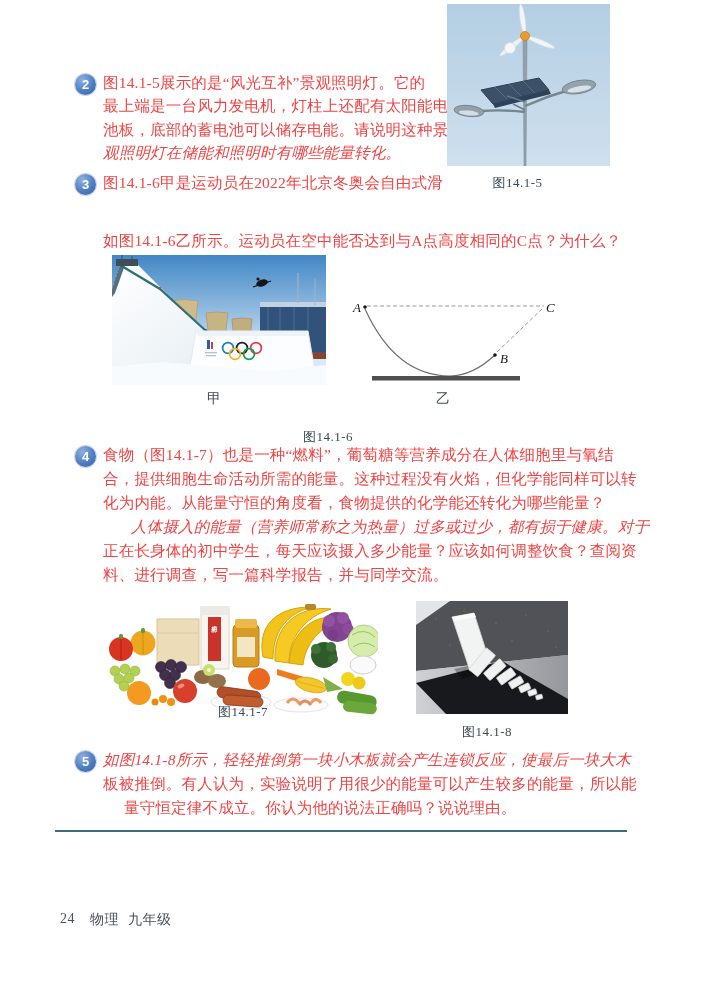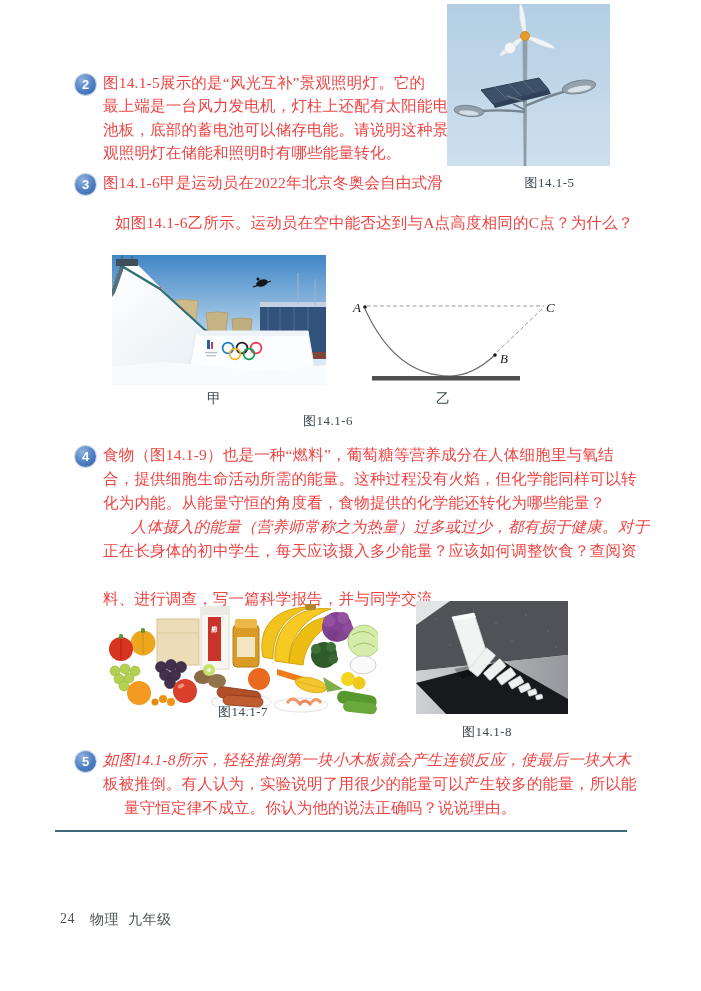--- a/index.html
+++ b/index.html
@@ -36,21 +36,21 @@
 </style>
 </head>
 <body>
 
 <div class="page">
 
   <div class="badge" style="left:75px;top:74px;">2</div>
   <div class="tl" style="top:72px;">图14.1-5展示的是“风光互补”景观照明灯。它的</div>
   <div class="tl" style="top:95px;">最上端是一台风力发电机，灯柱上还配有太阳能电</div>
   <div class="tl" style="top:119px;">池板，底部的蓄电池可以储存电能。请说明这种景</div>
-  <div class="tl" style="top:142px;">观照明灯在储能和照明时有哪些能量转化。</div>
+  <div class="tl" style="top:142px;font-style:italic;">观照明灯在储能和照明时有哪些能量转化。</div>
 
   <div class="fig" style="left:447px;top:4px;width:163px;height:162px;">
     <svg width="163" height="162" viewBox="0 0 163 162">
       <defs>
         <linearGradient id="g-lampsky" x1="0" y1="0" x2="0" y2="1">
           <stop offset="0" stop-color="#b3cee3"></stop>
             <stop offset="1" stop-color="#cfe0ee"></stop>
         </linearGradient>
       </defs>
       <rect x="0" y="0" width="163" height="162" fill="url(#g-lampsky)"></rect>
@@ -82,25 +82,25 @@
           <ellipse cx="132" cy="85" rx="12" ry="2.8" fill="#d8e2e8"></ellipse>
         </g>
         <path d="M78,108 C62,106 48,106 34,107" stroke="#76858f" stroke-width="2.4" fill="none"></path>
         <g transform="rotate(6 22 107)">
           <ellipse cx="22" cy="107" rx="15" ry="5.5" fill="#93a0a9" stroke="#6d7c86" stroke-width="0.8"></ellipse>
           <ellipse cx="22" cy="109" rx="10" ry="2.4" fill="#d4dee4"></ellipse>
         </g>
       </g>
     </svg>
   </div>
-  <div class="cap" style="left:468px;top:174px;width:163px;text-align:center;">图14.1-5</div>
+  <div class="cap" style="left:436px;top:174px;width:163px;text-align:center;">图14.1-5</div>
 
   <div class="badge" style="left:75px;top:174px;">3</div>
   <div class="tl" style="top:172px;">图14.1-6甲是运动员在2022年北京冬奥会自由式滑</div>
-  <div class="tl" style="top:212px;margin-left:12px;">如图14.1-6乙所示。运动员在空中能否达到与A点高度相同的C点？为什么？</div>
+  <div class="tl" style="top:230px;">如图14.1-6乙所示。运动员在空中能否达到与A点高度相同的C点？为什么？</div>
 
   <div class="fig" style="left:112px;top:255px;width:214px;height:130px;">
     <svg width="214" height="130" viewBox="0 0 214 130">
       <defs>
         <linearGradient id="g-sky" x1="0" y1="0" x2="0" y2="1">
           <stop offset="0" stop-color="#4287c6"></stop>
             <stop offset="0.8" stop-color="#d9eaf6"></stop>
         </linearGradient>
         <linearGradient id="g-ramp" x1="0" y1="0" x2="1" y2="1">
           <stop offset="0" stop-color="#ffffff"></stop>
@@ -171,29 +171,29 @@
       <circle cx="147" cy="70" r="1.8" fill="#161616"></circle>
       <rect x="24" y="91" width="148" height="4.5" fill="#4f4f4f"></rect>
       <text x="5" y="27" font-size="13" font-style="italic" fill="#161616" font-family="Liberation Serif, DejaVu Serif, serif">A</text>
       <text x="152" y="78" font-size="13" font-style="italic" fill="#161616" font-family="Liberation Serif, DejaVu Serif, serif">B</text>
       <text x="198" y="27" font-size="13" font-style="italic" fill="#161616" font-family="Liberation Serif, DejaVu Serif, serif">C</text>
     </svg>
   </div>
 
   <div class="sublabel" style="left:207px;top:390px;">甲</div>
   <div class="sublabel" style="left:436px;top:390px;">乙</div>
-  <div class="cap" style="left:276px;top:412px;width:104px;">图14.1-6</div>
+  <div class="cap" style="left:276px;top:428px;width:104px;">图14.1-6</div>
 
   <div class="badge" style="left:75px;top:446px;">4</div>
-  <div class="tl" style="top:444px;">食物（图14.1-9）也是一种“燃料”，葡萄糖等营养成分在人体细胞里与氧结</div>
+  <div class="tl" style="top:444px;">食物（图14.1-7）也是一种“燃料”，葡萄糖等营养成分在人体细胞里与氧结</div>
   <div class="tl" style="top:492px;">化为内能。从能量守恒的角度看，食物提供的化学能还转化为哪些能量？</div>
   <div class="tl" style="top:468px;">合，提供细胞生命活动所需的能量。这种过程没有火焰，但化学能同样可以转</div>
   <div class="tl indent" style="top:516px;">人体摄入的能量（营养师常称之为热量）过多或过少，都有损于健康。对于</div>
   <div class="tl" style="top:540px;">正在长身体的初中学生，每天应该摄入多少能量？应该如何调整饮食？查阅资</div>
-  <div class="tl" style="top:564px;margin-top:24px;">料、进行调查，写一篇科学报告，并与同学交流。</div>
+  <div class="tl" style="top:564px;">料、进行调查，写一篇科学报告，并与同学交流。</div>
 
   <div class="fig" style="left:105px;top:597px;width:273px;height:118px;">
     <svg width="273" height="118" viewBox="0 0 273 118">
 
       <rect x="52" y="22" width="42" height="46" fill="#ecdcb8" stroke="#d8c494" stroke-width="1"></rect>
       <line x1="52" y1="36" x2="94" y2="36" stroke="#dcc89c" stroke-width="1"></line>
 
       <g>
         <rect x="96" y="10" width="28" height="62" fill="#f7f5f0" stroke="#ddd8cf" stroke-width="1"></rect>
         <rect x="96" y="10" width="28" height="8" fill="#eceae4"></rect>

